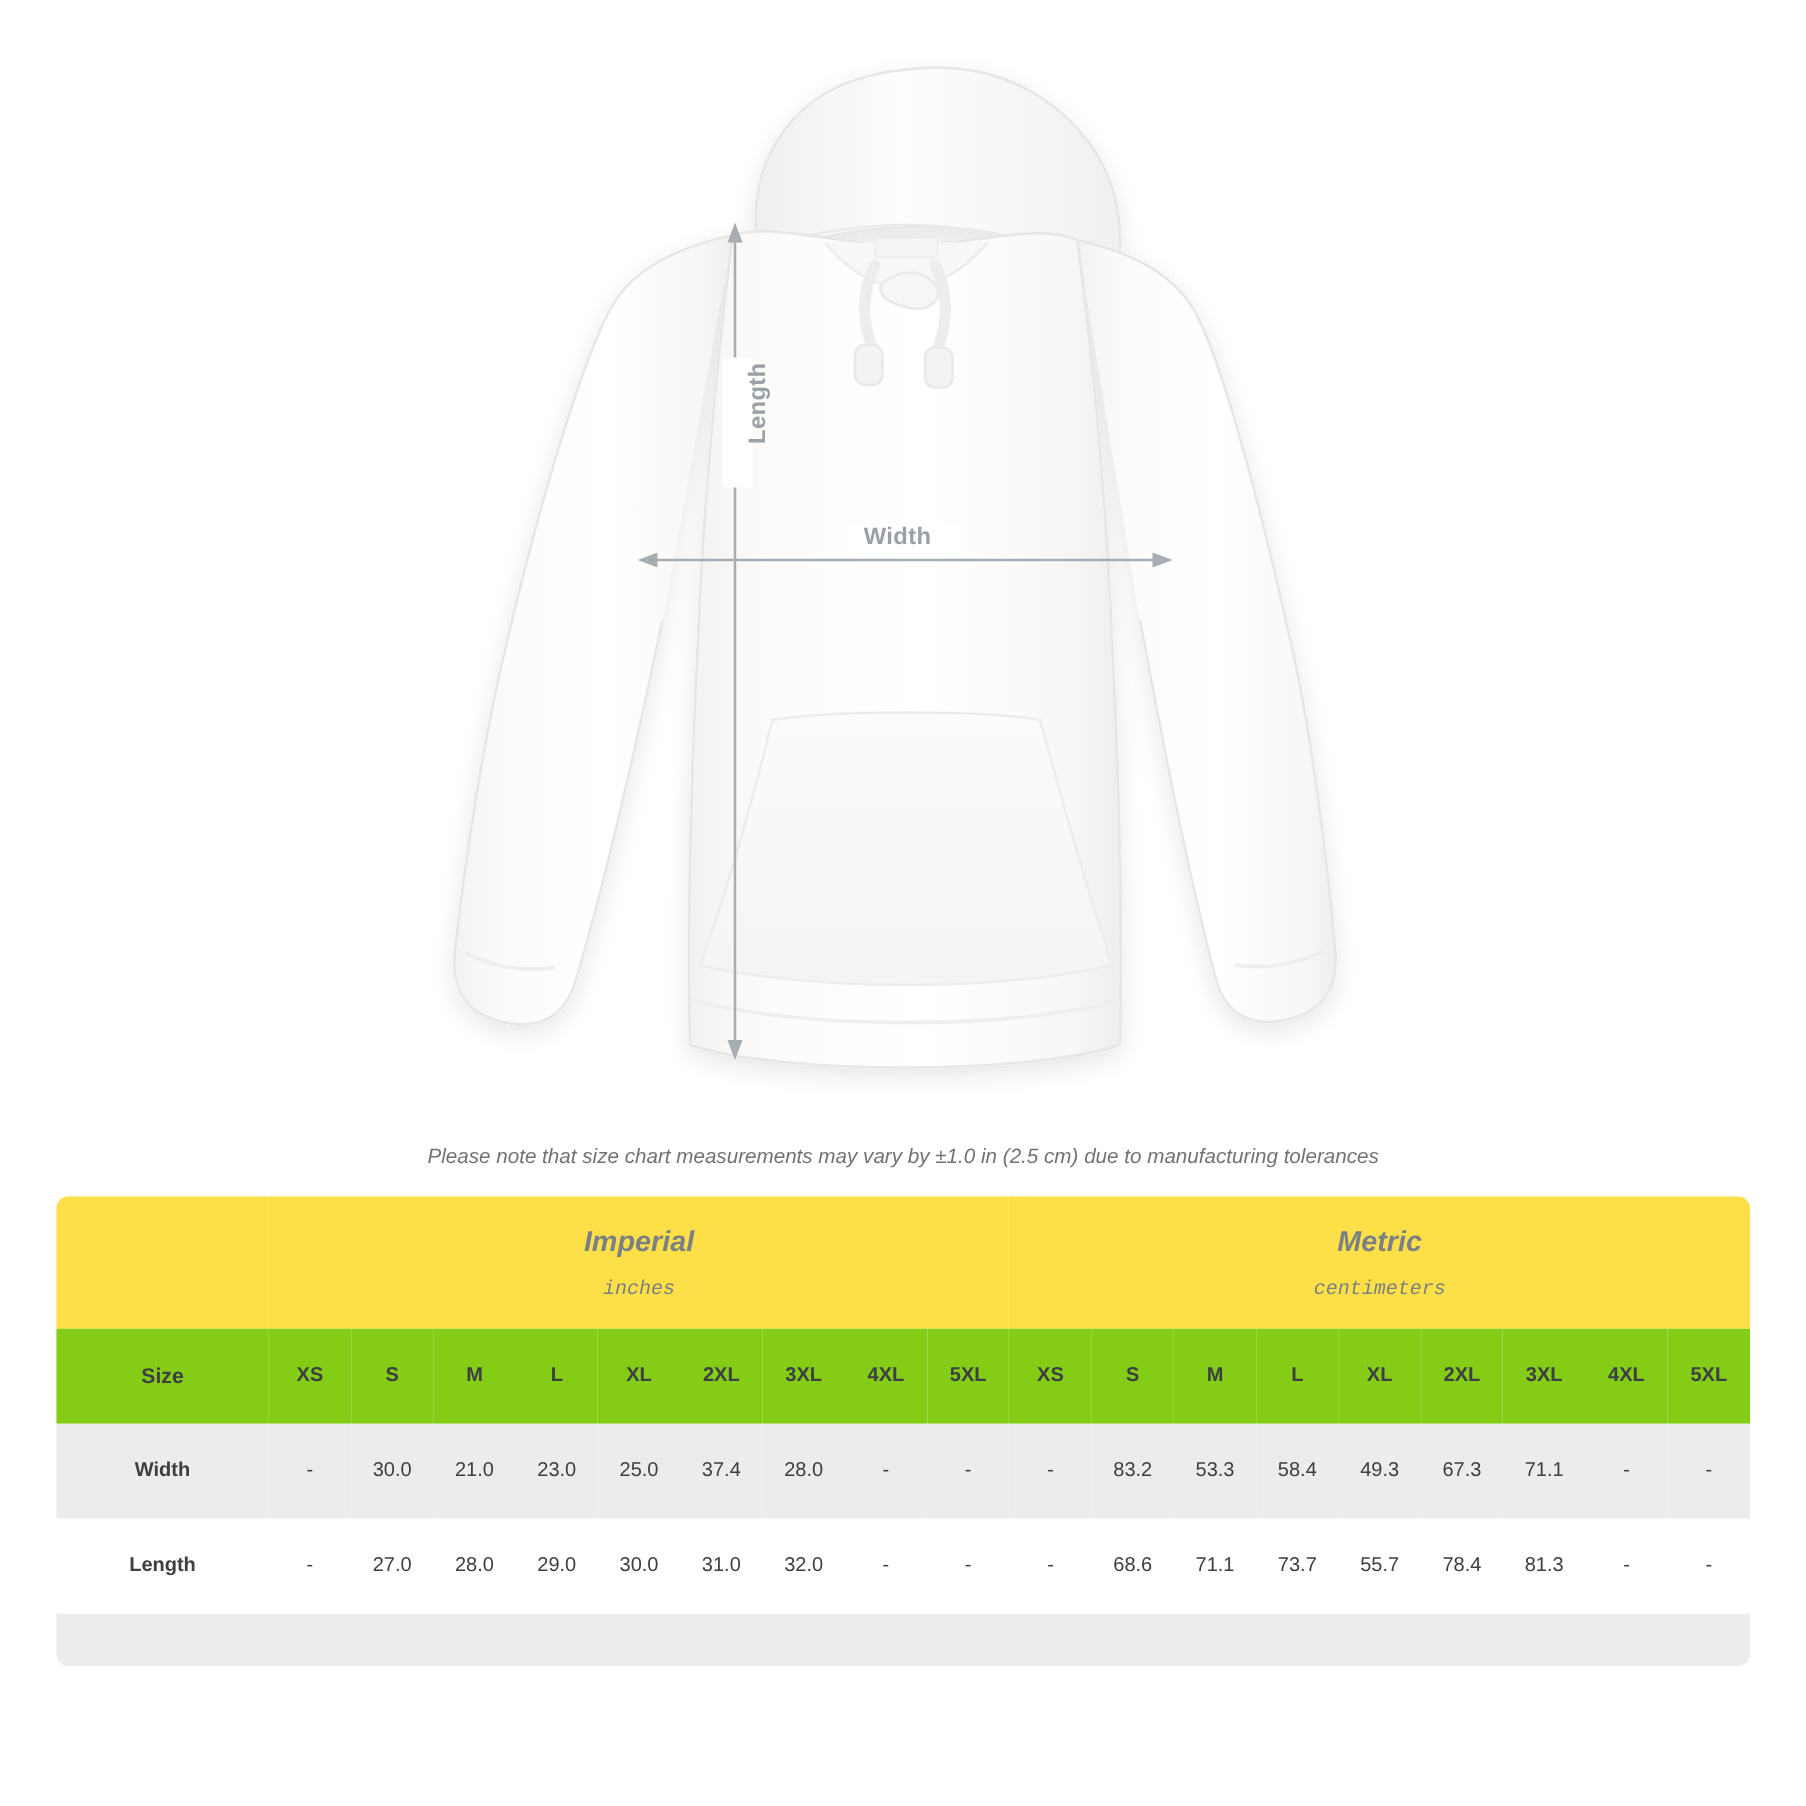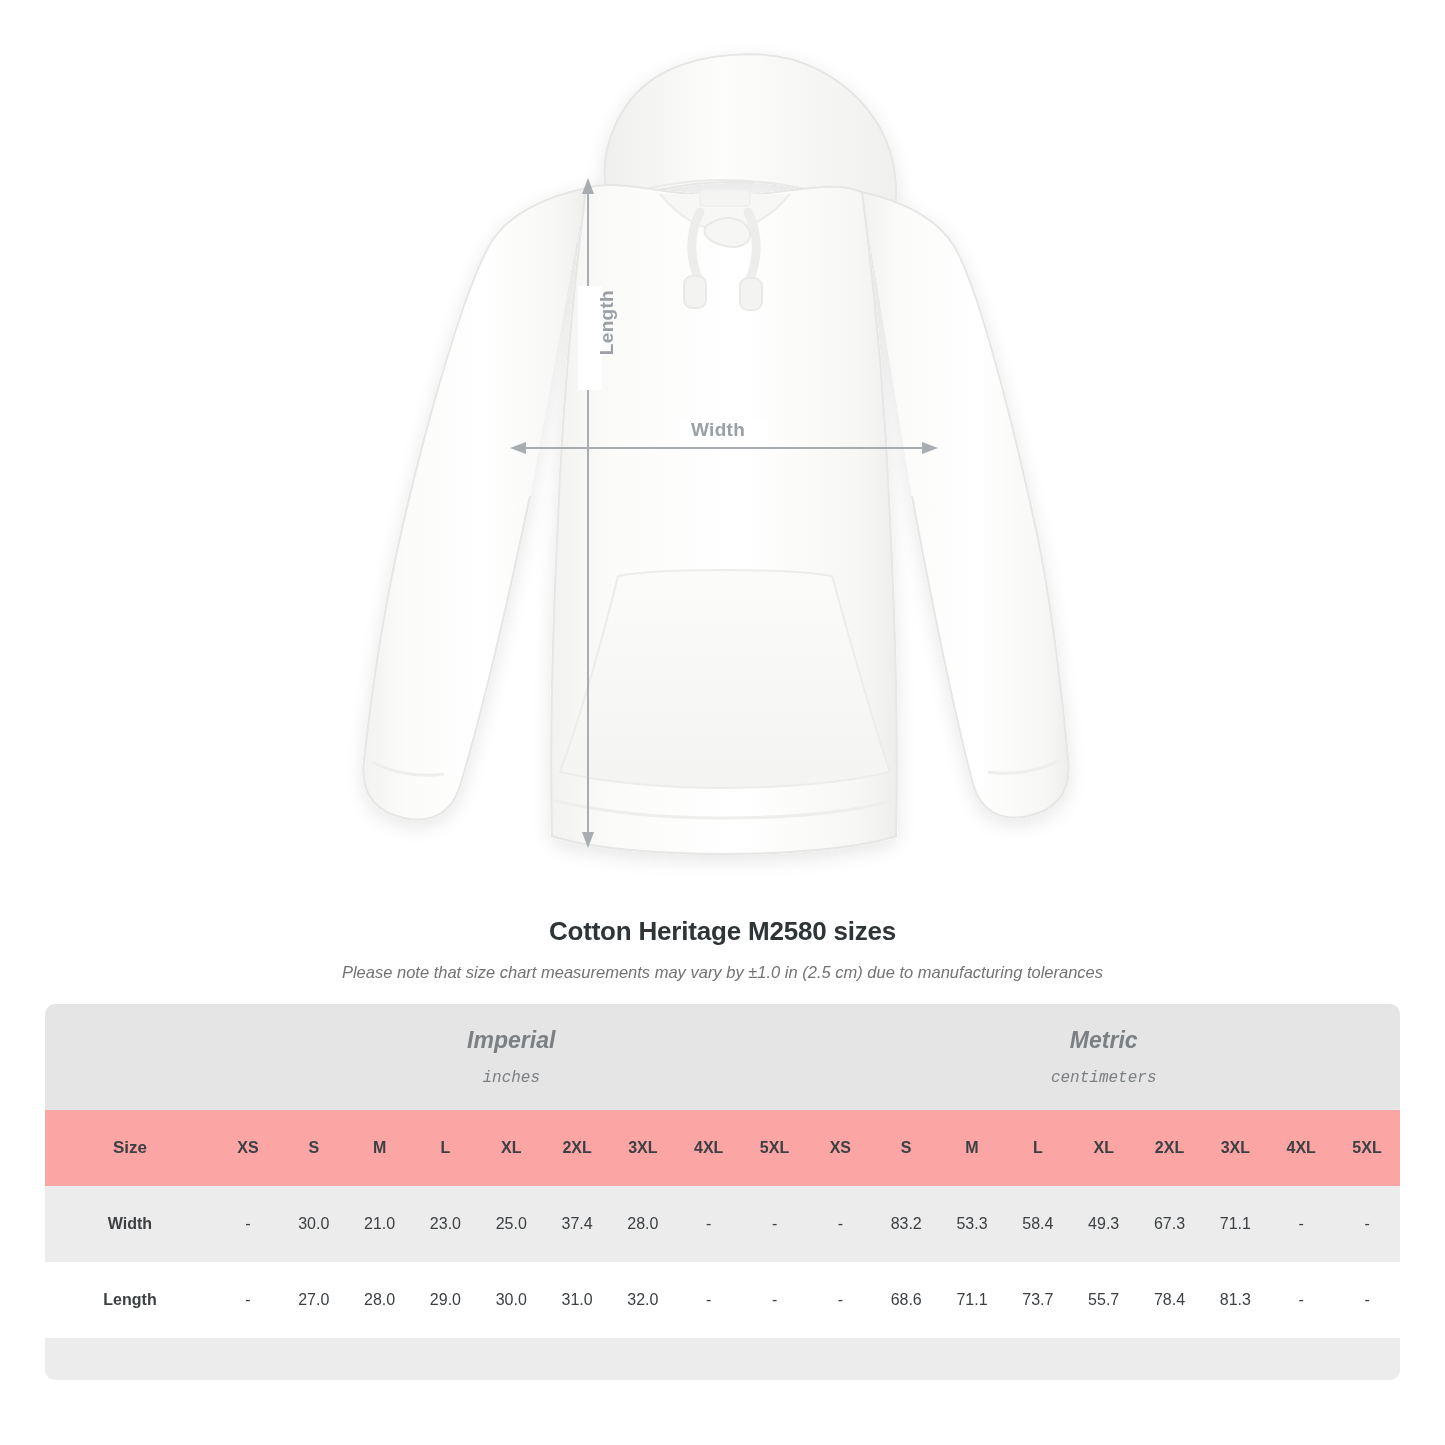--- a/index.html
+++ b/index.html
@@ -81,40 +81,40 @@
   }
   table.size-table td, table.size-table th {
     text-align: center;
     vertical-align: middle;
     font-size: 16px;
     color: #3c4043;
     border: none;
   }
   
   .unit-row td {
-    background: #e5e5e5;
+    background: #fde047;
     height: 106px;
     padding: 0;
   }
   .unit-name {
     font-size: 23px;
     font-style: italic;
     font-weight: bold;
     color: #7b8084;
     line-height: 1.15;
   }
   .unit-sub {
     font-size: 16px;
     font-style: italic;
     color: #7b8084;
     margin-top: 16px;
     font-family: Liberation Mono, monospace;
   }
   .head-row td {
-    background: #fca5a5;
+    background: #84cc16;
     height: 74px;
     font-weight: bold;
     font-size: 17px;
     color: #3c4043;
   }
   .head-row td.rowlabel {
     font-size: 17px;
   }
   .body-row td {
     height: 74px;
@@ -219,21 +219,20 @@
 
       <rect x="578" y="286" width="24" height="104" fill="#ffffff"></rect>
       <rect x="680" y="420" width="88" height="26" fill="#ffffff"></rect>
     </svg>
 
     <div class="dim-label length">Length</div>
     <div class="dim-label width">Width</div>
   </div>
 
   <div class="title-block">
-    <div class="chart-title">Cotton Heritage M2580 sizes</div>
     <div class="chart-note">Please note that size chart measurements may vary by ±1.0 in (2.5 cm) due to manufacturing tolerances</div>
   </div>
 
   <div class="table-wrap">
     <table class="size-table">
       <colgroup>
         <col class="col-label">
       </colgroup>
       <tbody>
         <tr class="unit-row">

